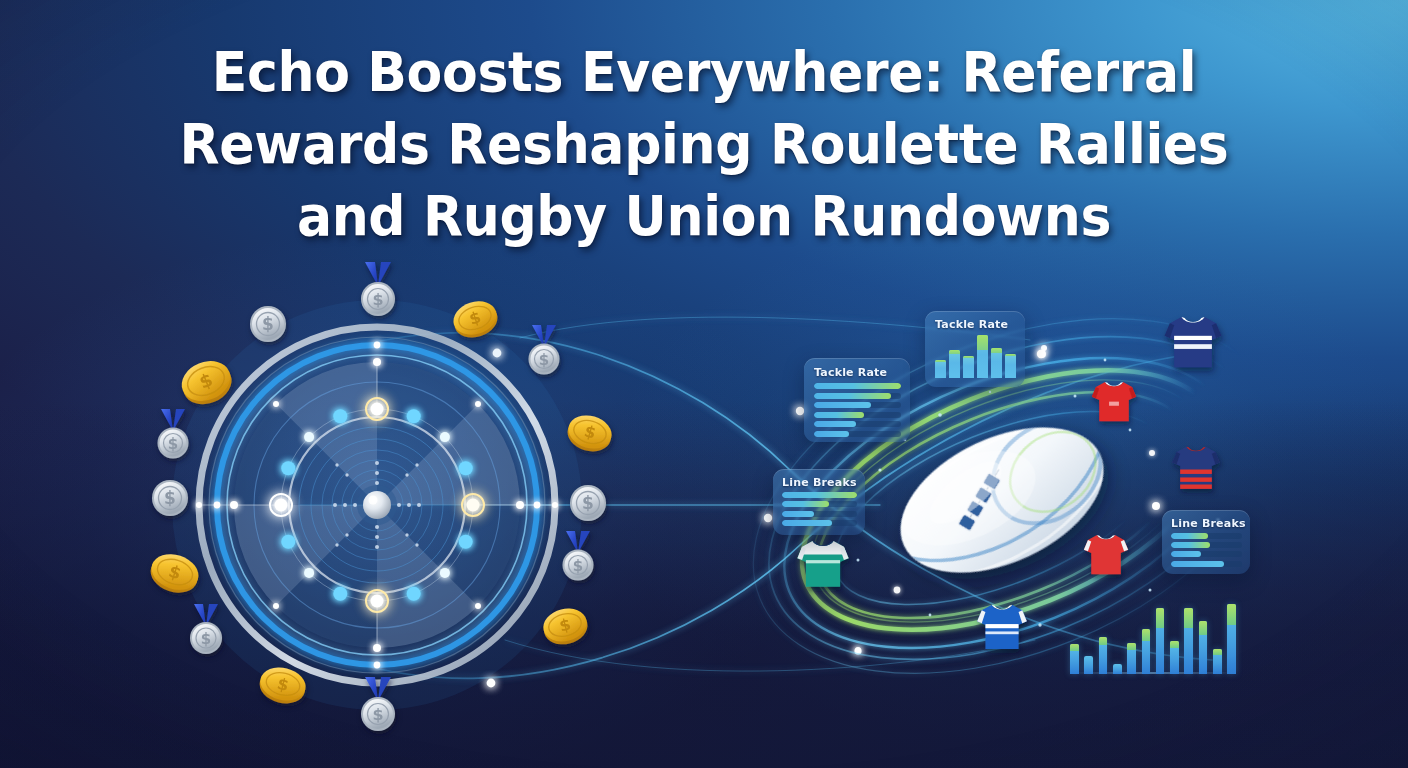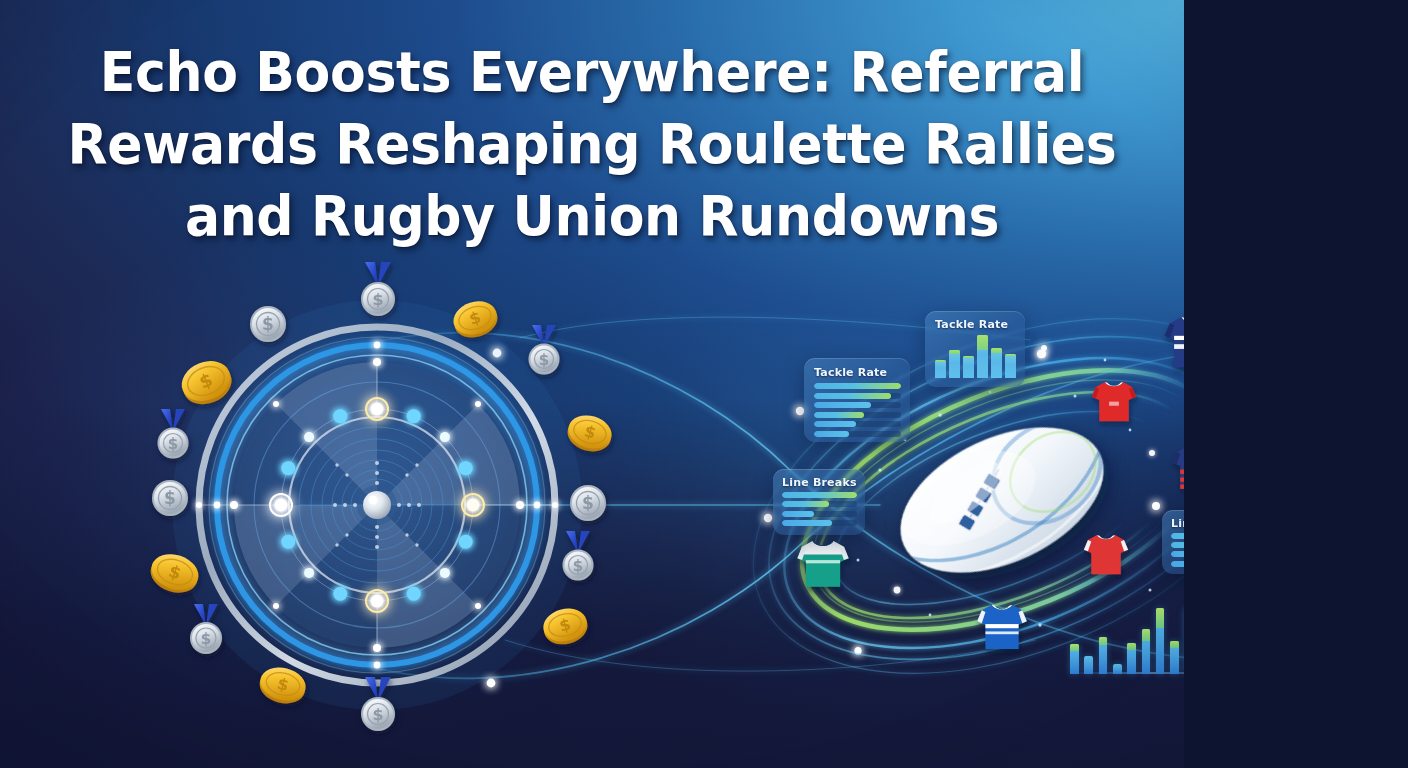--- a/index.html
+++ b/index.html
@@ -1,18 +1,18 @@
 <!DOCTYPE html>
 <html><head>
 <meta charset="utf-8">
 <style>
   html,body{margin:0;padding:0;background:#0c1430;}
   body{width:1408px;height:768px;overflow:hidden;font-family:"Liberation Sans",sans-serif;}
 
-  #stage{position:relative;width:1184px;height:768px;overflow:hidden;}
+  #stage{position:relative;width:1408px;height:768px;overflow:hidden;}
 
   
   .bg-base{position:absolute;inset:0;
     background:
       radial-gradient(120% 90% at 100% 0%, #55b6e2 0%, #3e97cf 16%, #2a6fae 34%, #1d4b8c 52%, #17396f 70%, #1c2a56 86%, #1b2049 100%);
   }
   .bg-tint-bl{position:absolute;inset:0;
     background:radial-gradient(80% 70% at 2% 100%, rgba(22,24,66,.92) 0%, rgba(24,28,70,.55) 38%, rgba(24,30,72,0) 68%);}
   .bg-tint-br{position:absolute;inset:0;
     background:radial-gradient(75% 70% at 100% 100%, rgba(30,38,86,.78) 0%, rgba(28,38,84,.35) 45%, rgba(28,40,86,0) 72%);}

